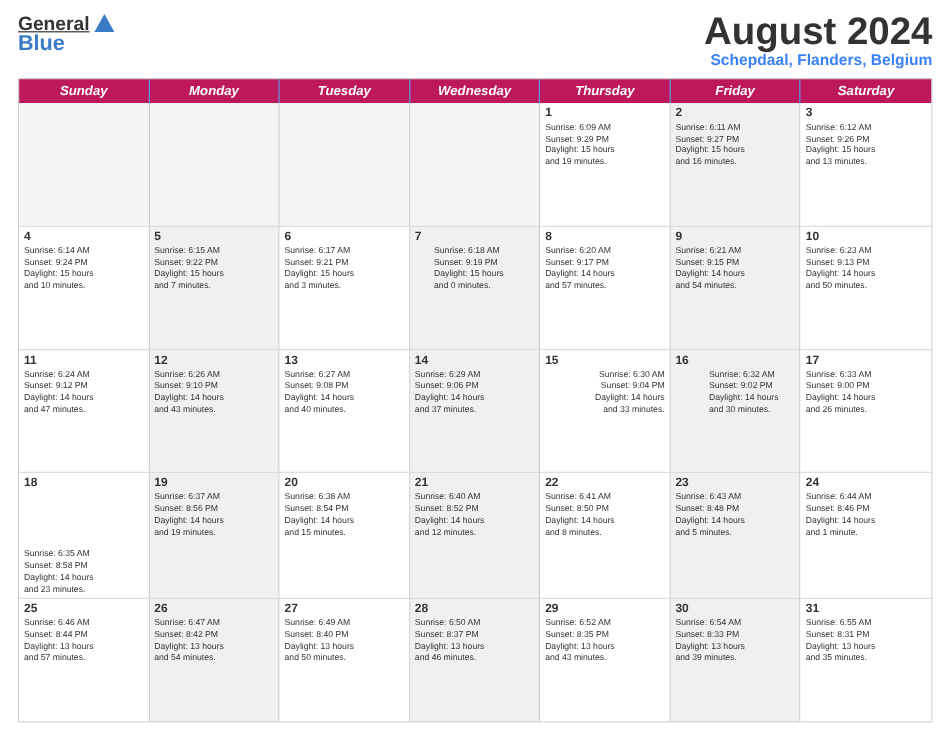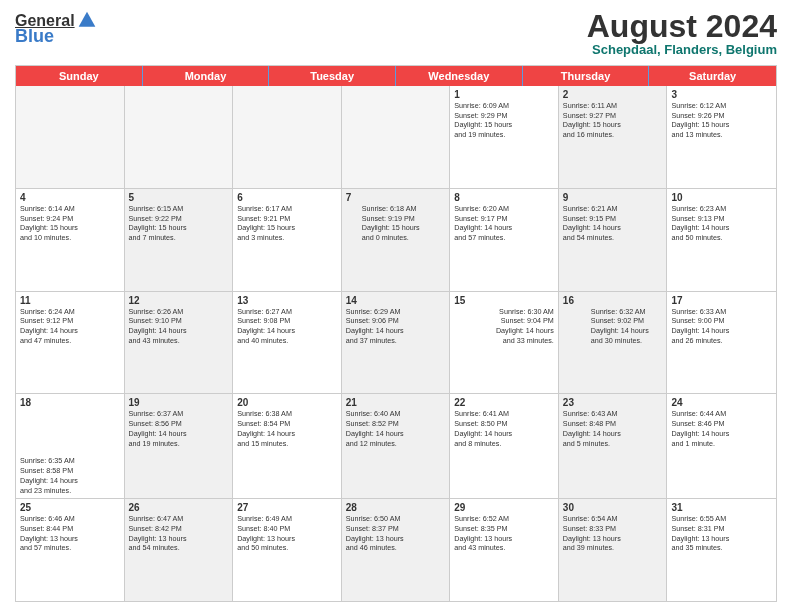--- a/index.html
+++ b/index.html
@@ -48,32 +48,33 @@
     }
     .month-title {
       font-size: 32px;
       font-weight: bold;
       color: #333;
       line-height: 1;
     }
     .location {
       font-size: 13px;
       font-weight: bold;
-      color: #0f766e;
+      color: #3b82f6;
     }
     .calendar {
       flex: 1;
       display: flex;
       flex-direction: column;
       border: 1px solid #ccc;
     }
     .cal-header {
       display: grid;
-      grid-template-columns: repeat(6, 1fr);
-      background: #ef4444;
+      grid-template-columns: repeat(7, 1fr);
+      background: #be185d;
+      font-style: italic;
     }
     .cal-header-cell {
       color: #fff;
       font-size: 11px;
       font-weight: bold;
       text-align: center;
       padding: 4px 2px;
       border-right: 1px solid #5a9be0;
     }
     .cal-header-cell:last-child { border-right: none; }
@@ -133,20 +134,21 @@
     </div>
   </div>
 
   <div class="calendar">
     <div class="cal-header">
     <div class="cal-header-cell">Sunday</div>
         <div class="cal-header-cell">Monday</div>
         <div class="cal-header-cell">Tuesday</div>
         <div class="cal-header-cell">Wednesday</div>
         <div class="cal-header-cell">Thursday</div>
+        <div class="cal-header-cell">Friday</div>
         <div class="cal-header-cell">Saturday</div>
       </div>
     <div class="cal-body">
     <div class="cal-row">
           <div class="cal-cell empty"></div>
           <div class="cal-cell empty"></div>
           <div class="cal-cell empty"></div>
           <div class="cal-cell empty"></div>
           <div class="cal-cell">
             <span class="day-num">1</span>

